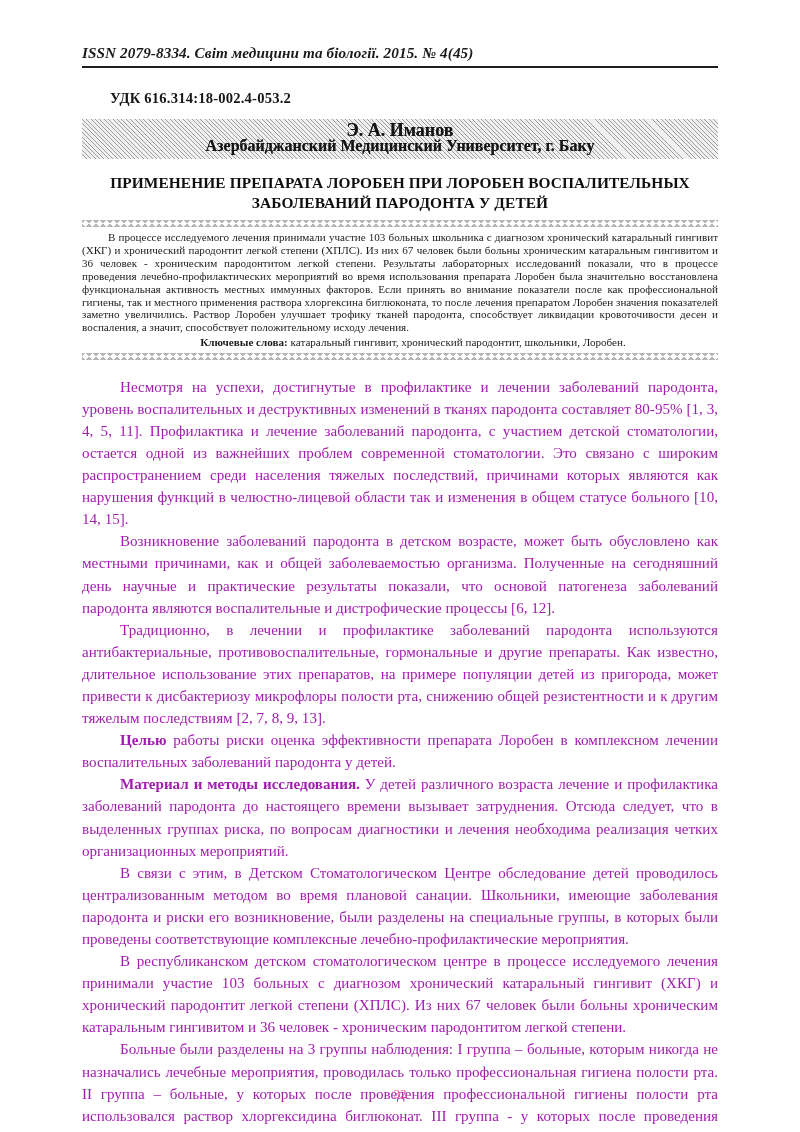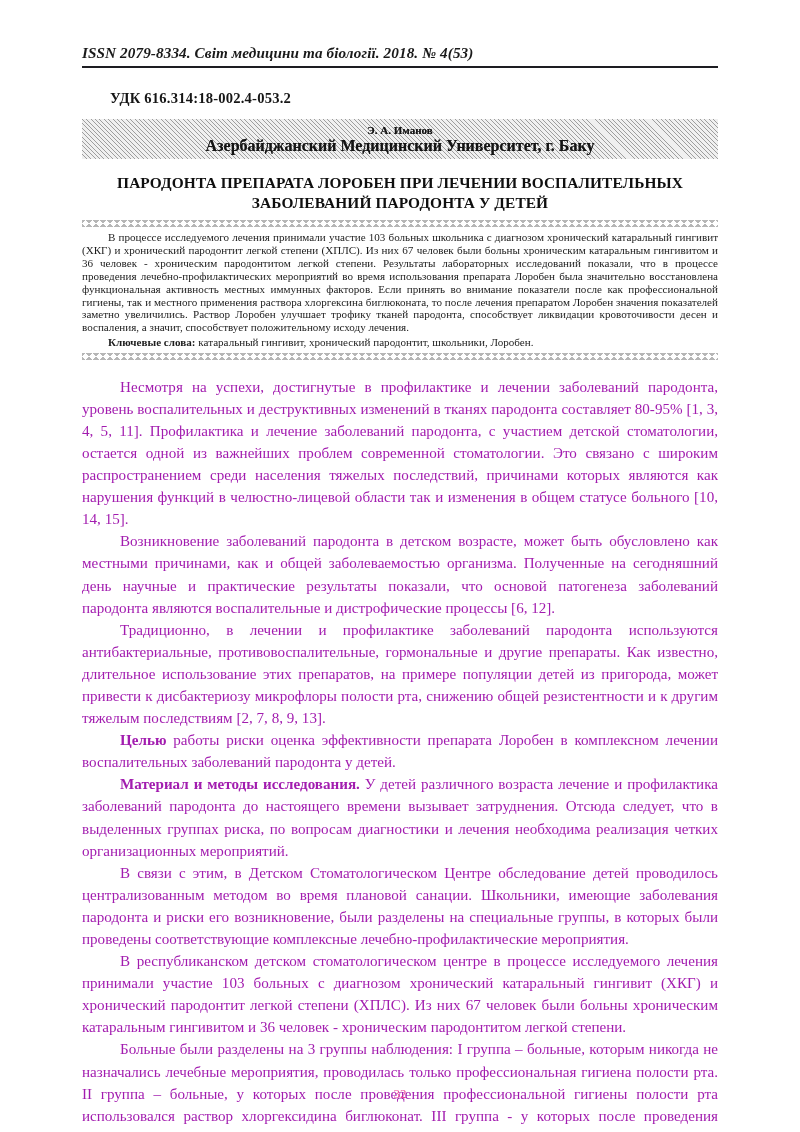--- a/index.html
+++ b/index.html
@@ -67,21 +67,21 @@
     background-image: repeating-linear-gradient(
         45deg,
         rgba(90,90,90,0.55) 0px,
         rgba(90,90,90,0.55) 0.7px,
         rgba(255,255,255,0) 0.7px,
         rgba(255,255,255,0) 3.1px
     );
   }
   .author-name {
     font-weight: bold;
-    font-size: 11px;
+    font-size: 18px;
     line-height: 15px;
     color: #141414;
     text-shadow: 0 0 0.4px rgba(0,0,0,0.55);
     text-align: center;
   }
   .author-affil {
     font-weight: bold;
     font-size: 16px;
     line-height: 16px;
     color: #141414;
@@ -120,21 +120,21 @@
     font-size: 11.1px;
     line-height: 12.9px;
     text-align: justify;
     text-indent: 26px;
     color: #1c1c1c;
     margin: 4px 0 2px 0;
   }
   .keywords {
     font-size: 11.1px;
     line-height: 13.4px;
-    text-align: left;
+    text-align: center;
     text-indent: 26px;
     color: #1c1c1c;
     margin: 2px 0 3px 0;
   }
   .kw-label { font-weight: bold; }
 
   
   .body-text {
     margin-top: 16px;
   }
@@ -159,31 +159,31 @@
     font-size: 13px;
     color: #ec4899;
   }
 </style>
 </head>
 <body>
 
 <div class="page">
   <div class="content">
 
-    <div class="running-head">ISSN 2079-8334. Світ медицини та біології. 2018. № 4(53)</div>
+    <div class="running-head">ISSN 2079-8334. Світ медицини та біології. 2015. № 4(45)</div>
     <div class="head-rule"></div>
 
     <div class="udc">УДК 616.314:18-002.4-053.2</div>
 
     <div class="author-box">
       <div class="author-name">Э. А. Иманов</div>
       <div class="author-affil">Азербайджанский Медицинский Университет, г. Баку</div>
     </div>
 
-    <div class="article-title">ПАРОДОНТА ПРЕПАРАТА ЛОРОБЕН ПРИ ЛЕЧЕНИИ ВОСПАЛИТЕЛЬНЫХ ЗАБОЛЕВАНИЙ ПАРОДОНТА У ДЕТЕЙ</div>
+    <div class="article-title">ПРИМЕНЕНИЕ ПРЕПАРАТА ЛОРОБЕН ПРИ ЛОРОБЕН ВОСПАЛИТЕЛЬНЫХ ЗАБОЛЕВАНИЙ ПАРОДОНТА У ДЕТЕЙ</div>
 
     <div class="zigzag"></div>
 
     <div class="abstract">В процессе исследуемого лечения принимали участие 103 больных школьника с диагнозом хронический катаральный гингивит (ХКГ) и хронический пародонтит легкой степени (ХПЛС). Из них 67 человек были больны хроническим катаральным гингивитом и 36 человек - хроническим пародонтитом легкой степени. Результаты лабораторных исследований показали, что в процессе проведения лечебно-профилактических мероприятий во время использования препарата Лоробен была значительно восстановлена функциональная активность местных иммунных факторов. Если принять во внимание показатели после как профессиональной гигиены, так и местного применения раствора хлоргексина биглюконата, то после лечения препаратом Лоробен значения показателей заметно увеличились. Раствор Лоробен улучшает трофику тканей пародонта, способствует ликвидации кровоточивости десен и воспаления, а значит, способствует положительному исходу лечения.</div>
 
     <div class="keywords">
       <span class="kw-label">Ключевые слова:</span>
       <span>катаральный гингивит, хронический пародонтит, школьники, Лоробен.</span>
     </div>
 

